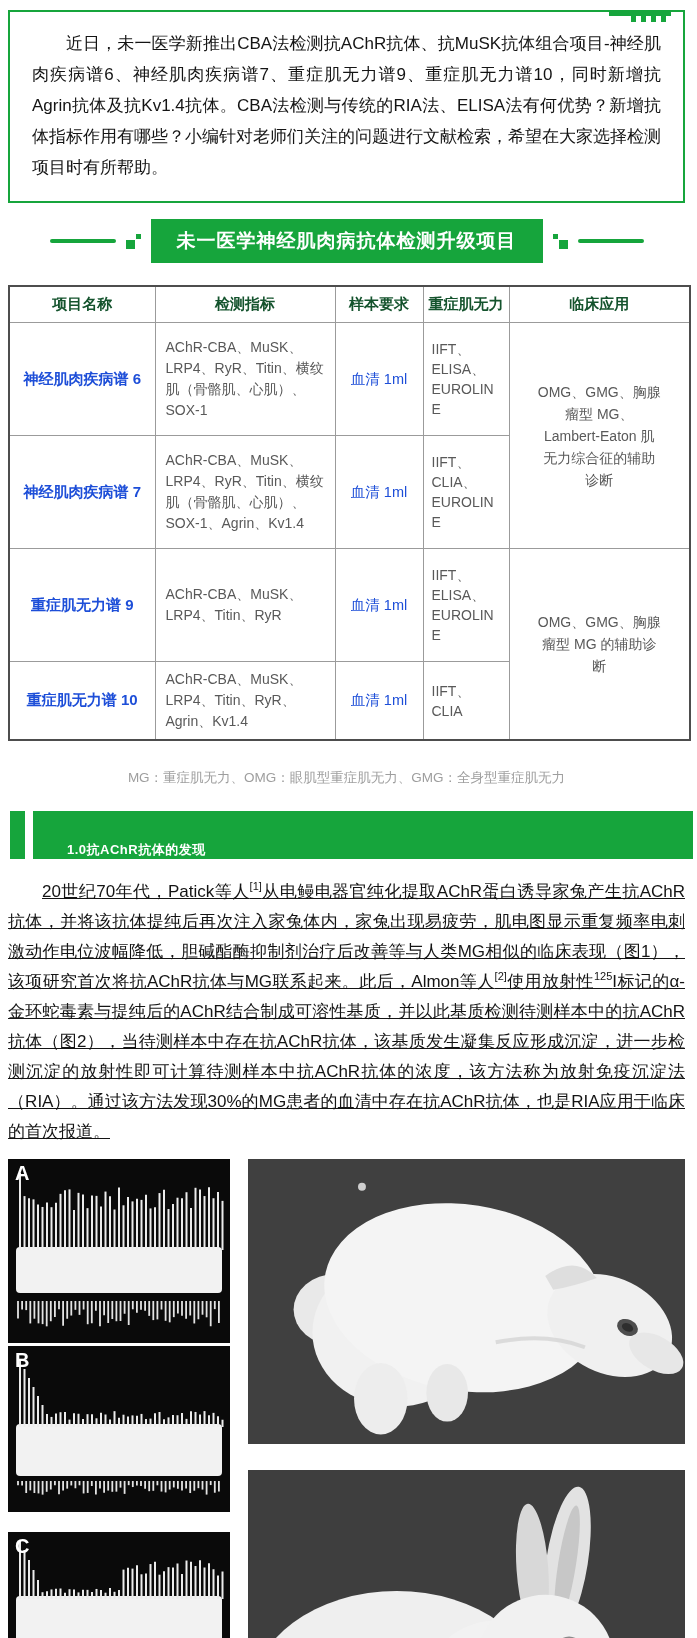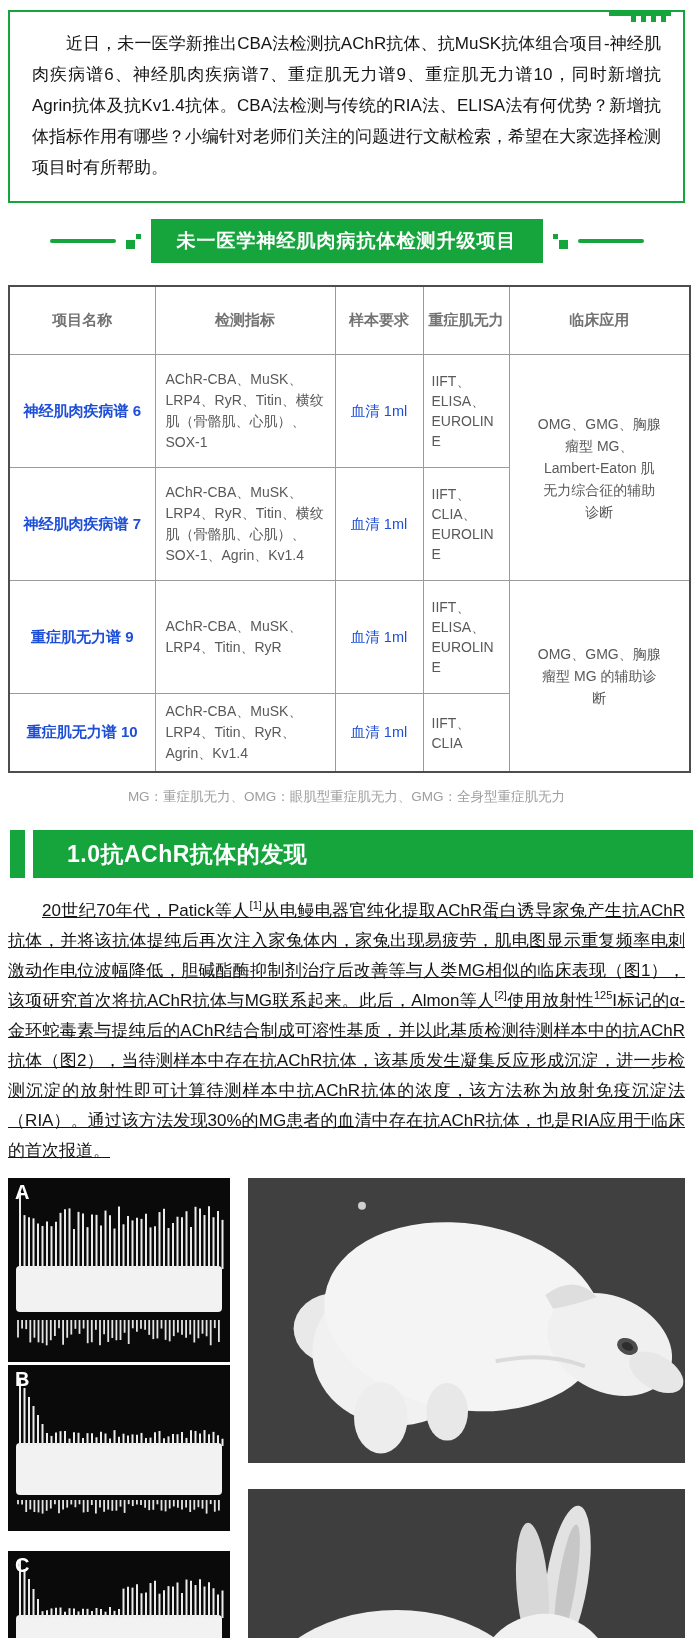--- a/index.html
+++ b/index.html
@@ -13,33 +13,33 @@
   .intro-text{margin:0;font-size:17px;line-height:31px;color:#141414;text-align:justify;text-indent:2em;}
 
   
   .banner-row{display:flex;align-items:center;justify-content:center;gap:10px;margin:16px 0 22px;}
   .banner-line{width:66px;height:4px;background:var(--green);border-radius:2px;}
   .banner-title{background:var(--green);color:#fff;font-size:19px;font-weight:bold;padding:9px 26px;letter-spacing:1px;white-space:nowrap;}
 
   
   table.spec{border-collapse:collapse;margin:0 8px;width:681px;table-layout:fixed;border:2px solid #4d4d4d;}
   table.spec th,table.spec td{border:1px solid #9b9b9b;vertical-align:middle;}
-  table.spec th{font-size:15px;color:#737373;padding:24px 2px;}
+  table.spec th{font-size:15px;color:#14532d;padding:8px 2px;}
   td.c-name{font-weight:bold;font-size:15px;color:#1d4ed8;text-align:center;padding:4px 6px;}
   td.c-markers{font-size:14px;color:#595959;padding:7px 10px;line-height:21px;text-align:left;}
   td.c-sample{font-size:14.5px;color:#1d4ed8;text-align:center;padding:4px 2px;}
   td.c-method{font-size:14px;color:#595959;padding:16px 8px;line-height:20px;text-align:left;word-break:break-word;}
   td.c-clinical{font-size:14px;color:#595959;text-align:center;line-height:22px;padding:6px 28px;}
 
-  .table-note{margin-top:15px;text-align:center;color:#9e9e9e;font-size:13.5px;}
+  .table-note{margin-top:28px;text-align:center;color:#9e9e9e;font-size:13.5px;}
 
   
   .section-header{display:flex;margin-top:24px;height:48px;}
   .sh-block{width:15px;background:var(--green);margin-left:10px;}
-  .sh-bar{flex:1;background:var(--green);margin-left:8px;display:flex;align-items:center;padding-left:34px;color:#fff;font-size:23px;font-weight:bold;letter-spacing:.5px;}
+  .sh-bar{flex:1;background:var(--green);margin-left:8px;display:flex;align-items:flex-end;padding-left:34px;color:#fff;font-size:13px;font-weight:bold;letter-spacing:.5px;}
 
   
   .body-para{margin:18px 8px 0;font-size:17px;line-height:30px;color:#141414;text-align:justify;text-indent:2em;text-decoration:underline;}
   .body-para sup{font-size:11px;line-height:0;}
 
   
   .figure{display:flex;gap:18px;margin:12px 8px 0;}
   .fig-left{width:222px;flex:none;}
   .emg-panel{position:relative;font-size:0;}
   .emg-label{position:absolute;top:3px;left:7px;color:#fff;font-weight:bold;font-size:20px;font-family:"Liberation Sans",sans-serif;}

